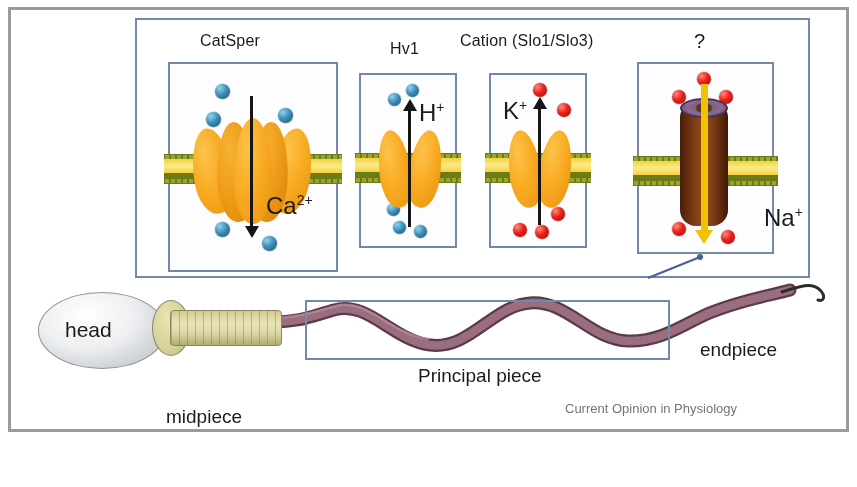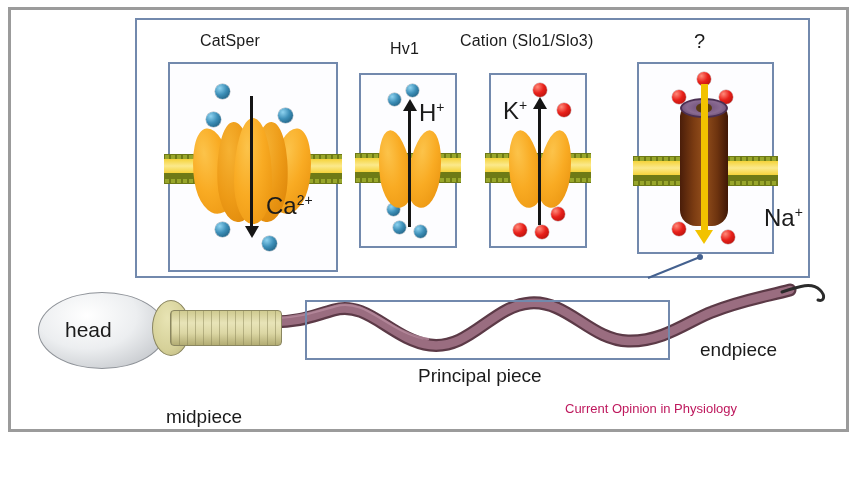--- a/index.html
+++ b/index.html
@@ -76,21 +76,21 @@
   .mid-body{position:absolute;border-radius:4px;
     background:
       repeating-linear-gradient(to right,rgba(130,125,80,.45) 0px,rgba(130,125,80,.45) 1.5px,transparent 1.5px,transparent 8px),
       linear-gradient(to bottom,#cfca90 0%,#e8e4b8 35%,#dcd7a4 65%,#b3ad74 100%);
     border:1.5px solid #8a8660;}
 
   .label{position:absolute;font-size:19px;color:#1b1b1b;white-space:nowrap;}
 
   .pp-box{position:absolute;border:2px solid #7289ad;box-sizing:border-box;background:transparent;}
 
-  .credit{position:absolute;font-size:13px;color:#be185d;font-family:"Liberation Sans",sans-serif;
+  .credit{position:absolute;font-size:13px;color:#737373;font-family:"Liberation Sans",sans-serif;
     white-space:nowrap;}
 
   .caption{position:absolute;left:0;top:447px;width:857px;text-align:center;
     font-family:"Liberation Serif",serif;font-size:15.5px;color:#111;}
   .caption b{font-weight:bold;}
 
   svg.overlay{position:absolute;left:0;top:0;width:857px;height:432px;pointer-events:none;}
 </style>
 </head>
 <body>

